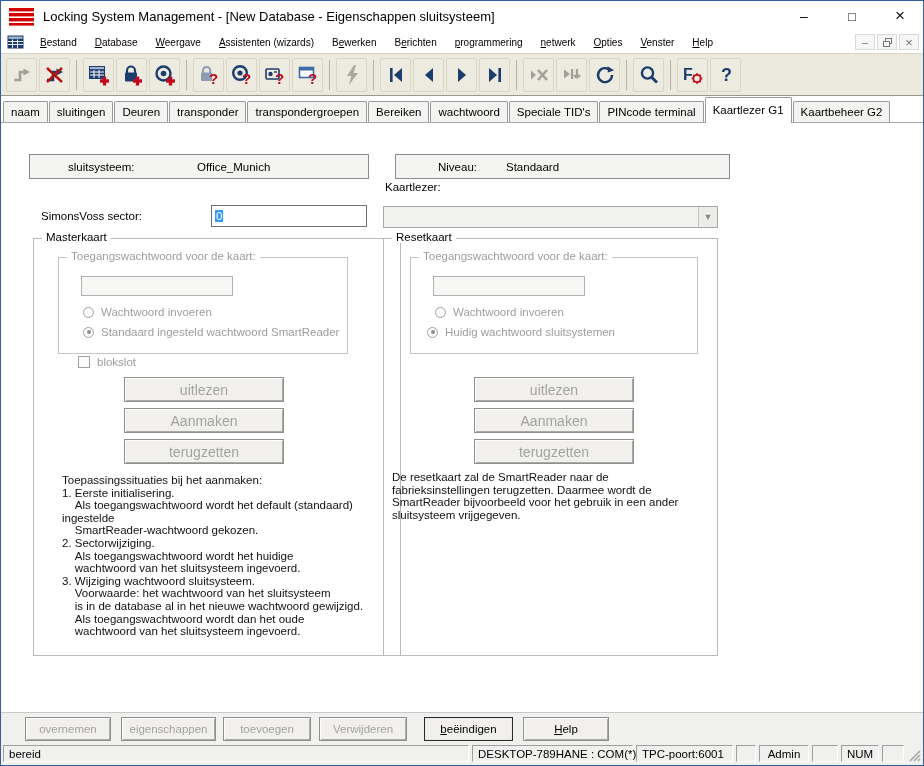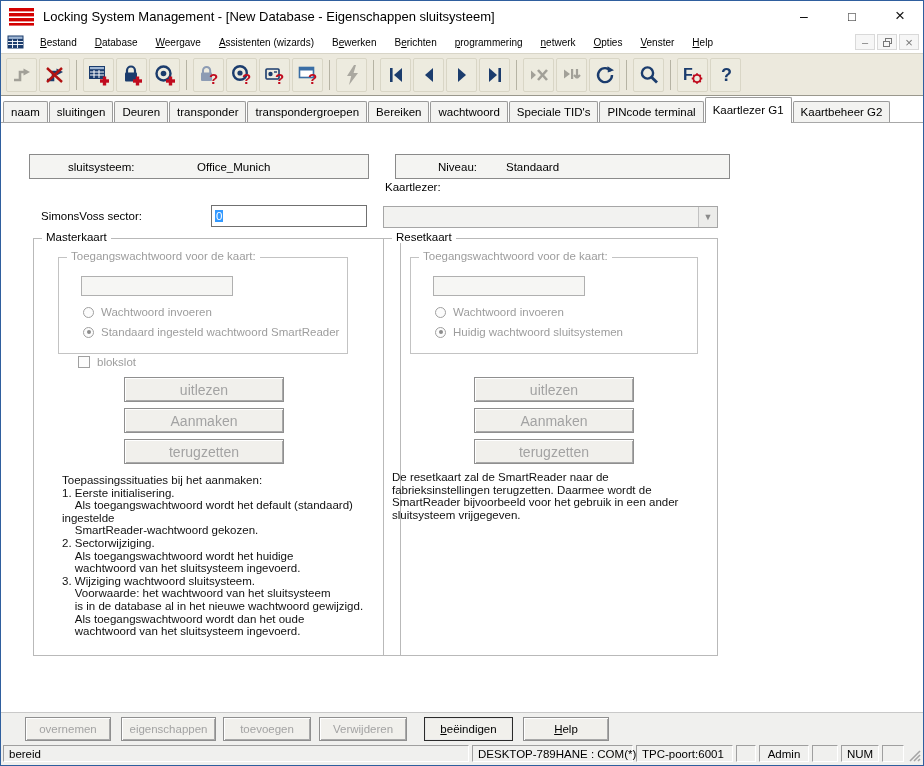--- a/index.html
+++ b/index.html
@@ -366,21 +366,21 @@
     <div class="groupbox" style="left:382px; top:115px; width:335px; height:418px;">
       <span class="legend">Resetkaart</span>
 
       <div class="groupbox" style="left:26px; top:18px; width:288px; height:97px; border-color:#c3c3c3;">
         <span class="legend dis">Toegangswachtwoord voor de kaart:</span>
         <div class="dis-input" style="left:22px; top:18px; width:152px;"></div>
         <div class="radio-row" style="left:24px; top:48px;">
           <span class="radio"></span>
           <span>Wachtwoord invoeren</span>
         </div>
-        <div class="radio-row" style="left:24px; top:68px;">
+        <div class="radio-row" style="left:16px; top:68px;">
           <span class="radio on"></span>
           <span>Huidig wachtwoord sluitsystemen</span>
         </div>
       </div>
 
       <div class="gbtn" style="left:90px; top:138px; width:160px;">uitlezen</div>
       <div class="gbtn" style="left:90px; top:169px; width:160px;">Aanmaken</div>
       <div class="gbtn" style="left:90px; top:200px; width:160px;">terugzetten</div>
 
       <div class="info-text" style="left:8px; top:232px; width:320px;">De resetkaart zal de SmartReader naar de

